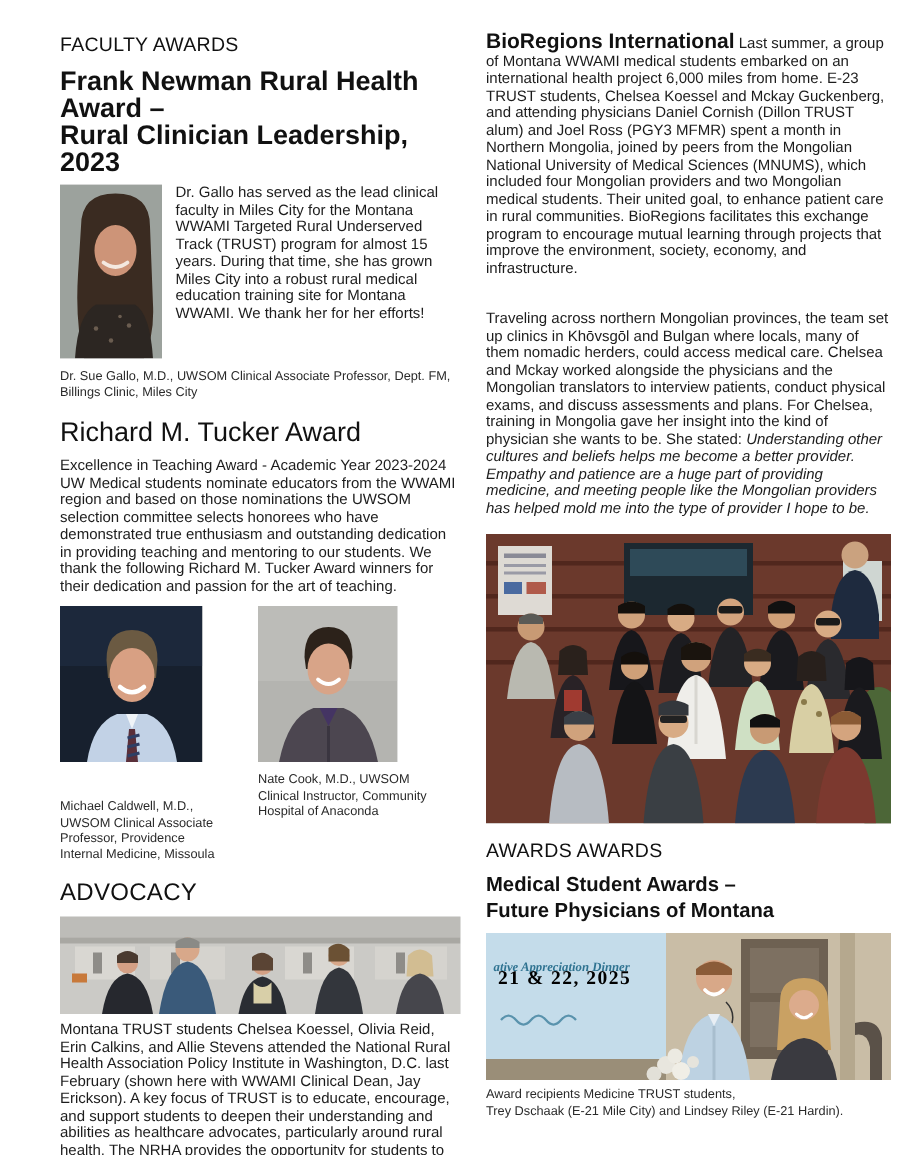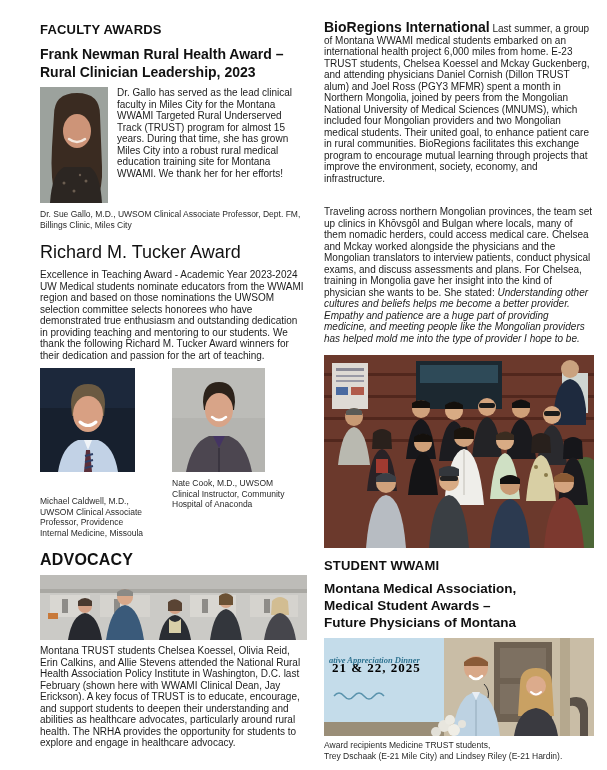--- a/index.html
+++ b/index.html
@@ -1,21 +1,21 @@
 <!DOCTYPE html>
 <html><head>
 <meta charset="utf-8">
 <style>
   html,body{margin:0;padding:0;background:#ffffff;}
   body{width:607px;height:770px;position:relative;font-family:"Liberation Sans",sans-serif;color:#1a1a1a;overflow:hidden;}
   .col{position:absolute;top:20px;}
   .col-left{left:40px;width:267px;}
   .col-right{left:324px;width:270px;}
-  .section-head{font-size:13px;font-weight:bold;color:#111;letter-spacing:.2px;}
-  .award-head{font-size:14px;font-weight:bold;line-height:18px;color:#111;}
+  .section-head{font-size:13px;font-weight:normal;color:#111;letter-spacing:.2px;}
+  .award-head{font-size:18px;font-weight:bold;line-height:18px;color:#111;}
   .big-head{font-size:18px;font-weight:normal;color:#111;}
   .body-text{font-size:10px;line-height:11.5px;color:#1c1c1c;text-align:left;}
   .caption{font-size:8.5px;line-height:10.5px;color:#2a2a2a;}
   .runin{font-size:14px;font-weight:bold;color:#111;}
   .photo{display:block;overflow:hidden;position:relative;background:#ccc;}
   .photo svg{display:block;}
   .float-photo{float:left;margin:0 9px 4px 0;}
   .clear{clear:both;}
   .duo-row{display:flex;margin-top:7px;}
   .duo-cell1{width:132px;flex:0 0 132px;}
@@ -217,24 +217,23 @@
         <path d="M105,193 Q109,142 125,140 Q141,142 145,193 Z" fill="#3a3f44"></path>
       <circle cx="186" cy="130" r="10" fill="#c89a74"></circle>
         <path d="M176,124 Q186,116 196,124 L196,129 L176,129 Z" fill="#111"></path>
         <path d="M166,193 Q170,146 186,144 Q202,146 206,193 Z" fill="#2c3a50"></path>
       <circle cx="240" cy="128" r="10" fill="#d4a47e"></circle>
         <path d="M230,122 Q240,114 250,122 L250,127 L230,127 Z" fill="#8a5a34"></path>
         <path d="M220,193 Q224,144 240,142 Q256,144 260,193 Z" fill="#7c392f"></path>
     </svg>
   </span>
 
-  <div class="section-head" style="margin-top:10px">STUDENT WWAMI</div>
+  <div class="section-head" style="margin-top:10px">AWARDS AWARDS</div>
 
   <div class="award-head" style="margin-top:7px;line-height:17px;font-size:13.5px">
-    <div>Montana Medical Association,</div>
     <div>Medical Student Awards –</div>
     <div>Future Physicians of Montana</div>
   </div>
 
   <span class="photo" style="width:270px;height:98px;margin-top:7px">
     <svg width="270" height="98" viewBox="0 0 270 98">
       <rect width="270" height="98" fill="#c9bda6"></rect>
       <rect x="0" y="0" width="120" height="86" fill="#c4dcea"></rect>
       <rect x="0" y="84" width="120" height="14" fill="#9a8e78"></rect>
       <path d="M10,58 q5,-6 10,0 q5,6 10,0 q5,-6 10,0 q5,6 10,0 q5,-6 10,0" stroke="#5a93ad" stroke-width="1.5" fill="none"></path>

